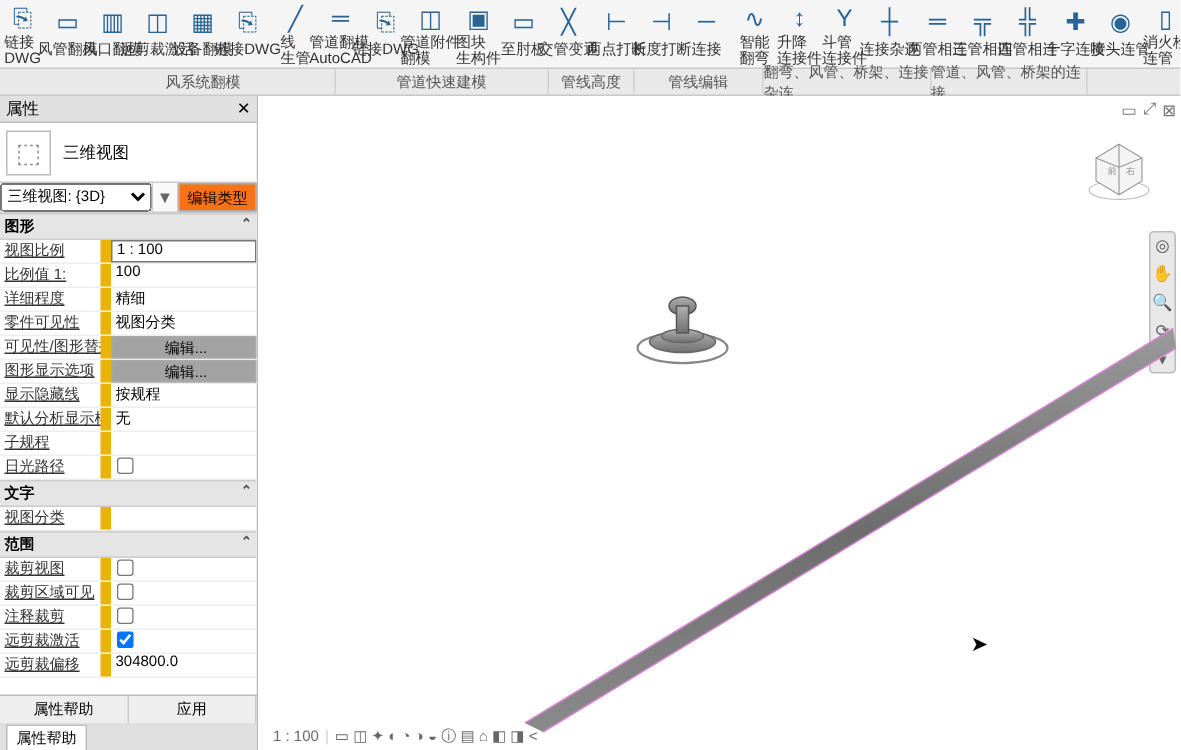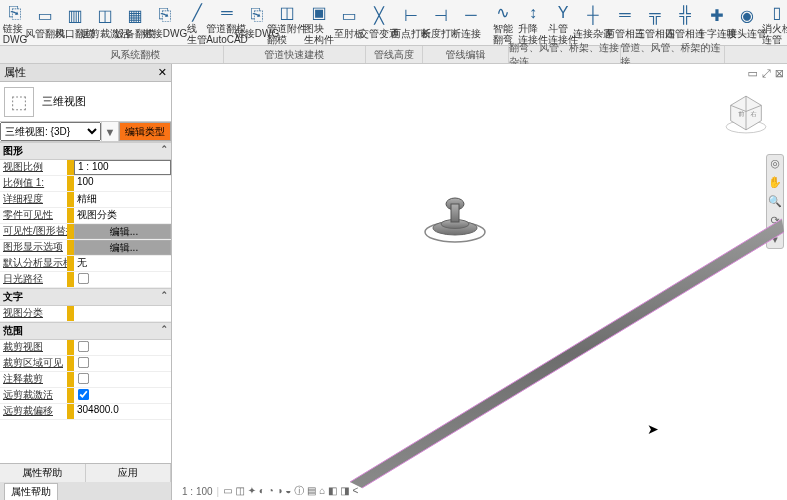--- a/index.html
+++ b/index.html
@@ -214,22 +214,30 @@
         </div>
         <div class="prow">
           <div class="k">可见性/图形替换</div>
           <div class="v editbtn">编辑...</div>
         </div>
         <div class="prow">
           <div class="k">图形显示选项</div>
           <div class="v editbtn">编辑...</div>
         </div>
         <div class="prow">
+          <div class="k">显示隐藏线</div>
+          <div class="v">按规程</div>
+        </div>
+        <div class="prow">
           <div class="k">默认分析显示样式</div>
           <div class="v">无</div>
+        </div>
+        <div class="prow">
+          <div class="k">子规程</div>
+          <div class="v"></div>
         </div>
         <div class="prow">
           <div class="k">日光路径</div>
           <div class="v"><input type="checkbox" style=""></div>
         </div>
         <div class="cat">
           <span>文字</span>
           <span class="chev">⌃</span>
         </div>
         <div class="prow">

